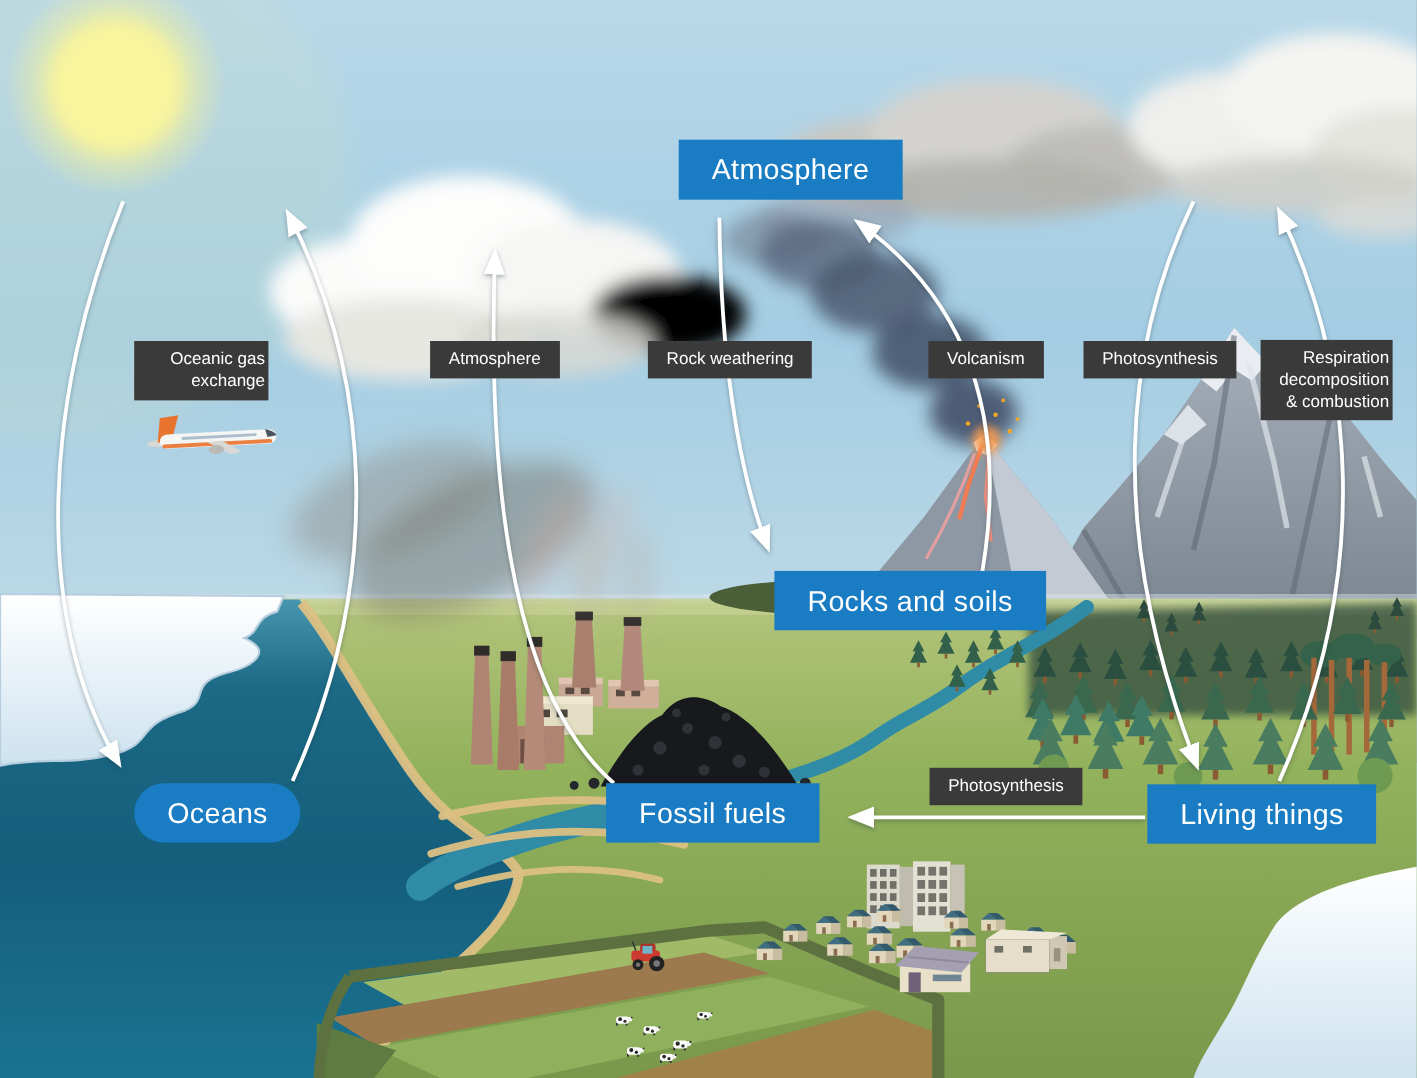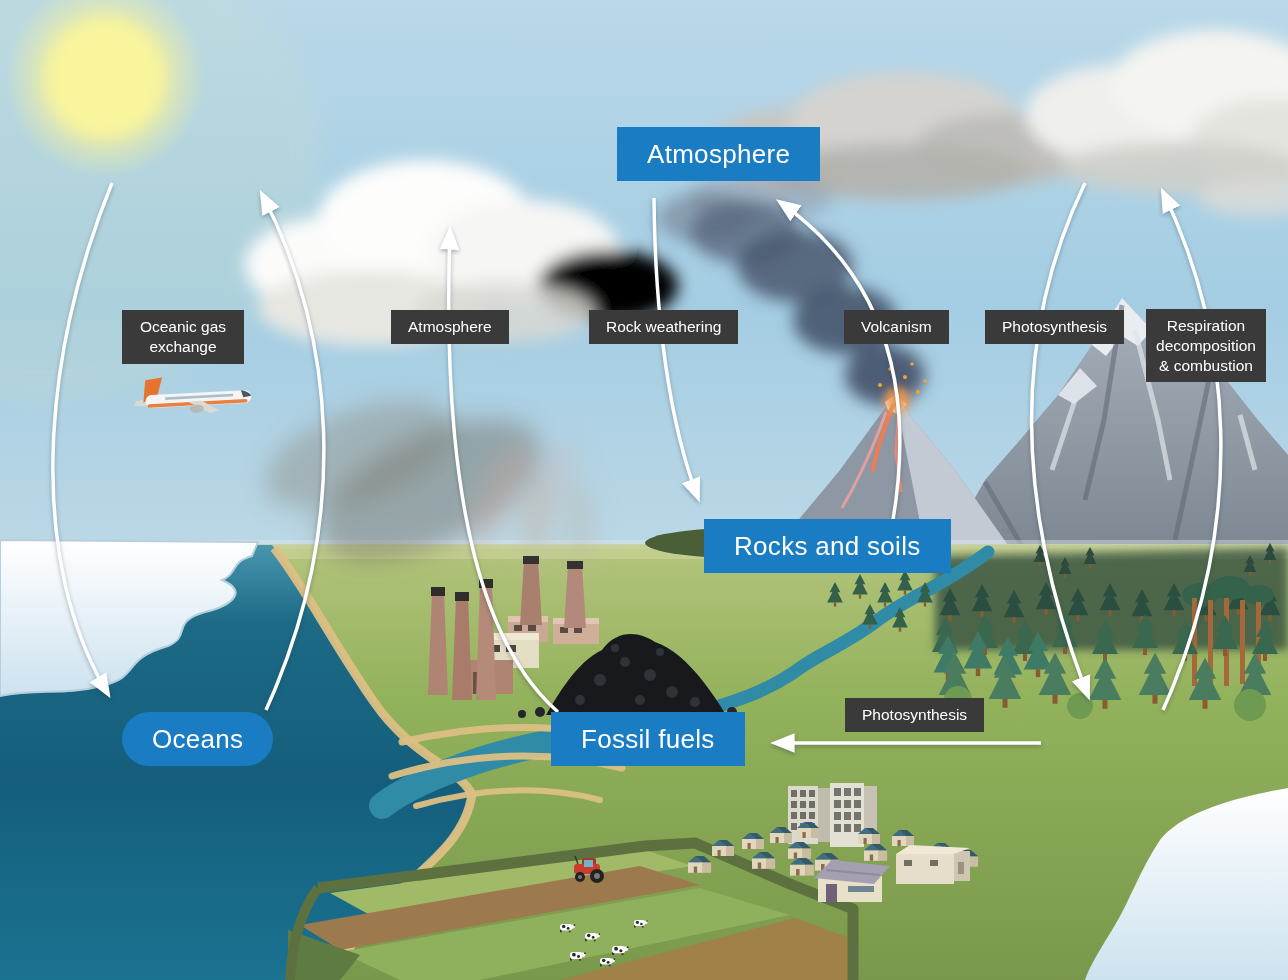--- a/index.html
+++ b/index.html
@@ -4,21 +4,21 @@
 <style>
   html,body{margin:0;padding:0;background:#888;}
   .stage{position:relative;width:1288px;height:980px;overflow:hidden;
          font-family:"Liberation Sans",sans-serif;background:#aed2e6;}
   .stage svg{position:absolute;left:0;top:0;}
   .lbl{position:absolute;box-sizing:border-box;color:#fff;text-align:center;}
   .node{background:#1a7cc2;font-size:26px;font-weight:400;line-height:30px;
         padding:12px 30px;white-space:nowrap;letter-spacing:.3px;}
   .process{background:#3a3a3a;font-size:15.5px;line-height:1.28;padding:7px 17px;
            white-space:nowrap;}
-  .process.wrap{white-space:normal;padding:7px 3px;}
+  .process.wrap{white-space:normal;padding:7px 3px;text-align:right;}
   #lbl-atmosphere{left:617px;top:127px;}
   #lbl-rocks{left:704px;top:519px;}
   #lbl-oceans{left:122px;top:712px;border-radius:27px;}
   #lbl-fossil{left:551px;top:712px;}
   #lbl-living{left:1043px;top:713px;}
   #lbl-oceanic{left:122px;top:310px;width:122px;}
   #lbl-combustion{left:391px;top:310px;}
   #lbl-rockweathering{left:589px;top:310px;}
   #lbl-volcanism{left:844px;top:310px;}
   #lbl-photo-atm{left:985px;top:310px;}
@@ -438,20 +438,21 @@
     <path d="M1085,183 C1012,335 1014,505 1088,696" marker-end="url(#ah)"></path>
     <path d="M1163,710 C1248,520 1232,335 1163,192" marker-end="url(#ah)"></path>
     <path d="M1041,743 L775,743" marker-end="url(#ah)"></path>
   </g>
 </svg>
 
 <div class="lbl node" id="lbl-atmosphere">Atmosphere</div>
 <div class="lbl node" id="lbl-rocks">Rocks and soils</div>
 <div class="lbl node" id="lbl-oceans">Oceans</div>
 <div class="lbl node" id="lbl-fossil">Fossil fuels</div>
+<div class="lbl node" id="lbl-living">Living things</div>
 
 <div class="lbl process wrap" id="lbl-oceanic">Oceanic gas exchange</div>
 <div class="lbl process" id="lbl-combustion">Atmosphere</div>
 <div class="lbl process" id="lbl-rockweathering">Rock weathering</div>
 <div class="lbl process" id="lbl-volcanism">Volcanism</div>
 <div class="lbl process" id="lbl-photo-atm">Photosynthesis</div>
 <div class="lbl process wrap" id="lbl-respiration">Respiration decomposition &amp; combustion</div>
 <div class="lbl process" id="lbl-photo-fossil">Photosynthesis</div>
 
 </div>

